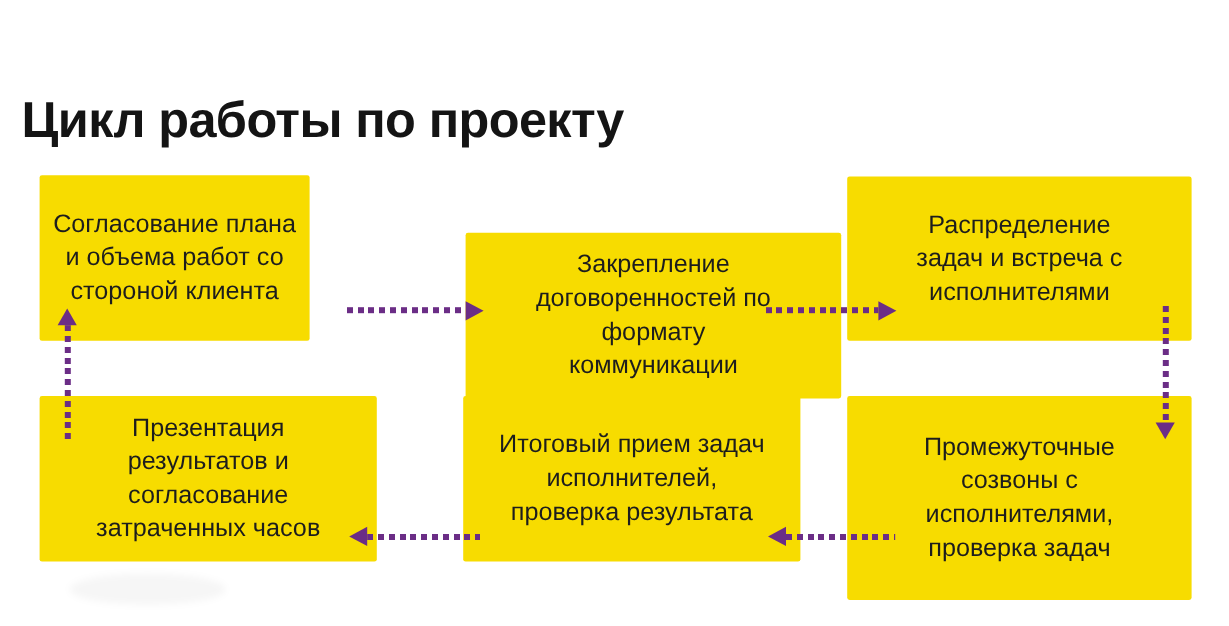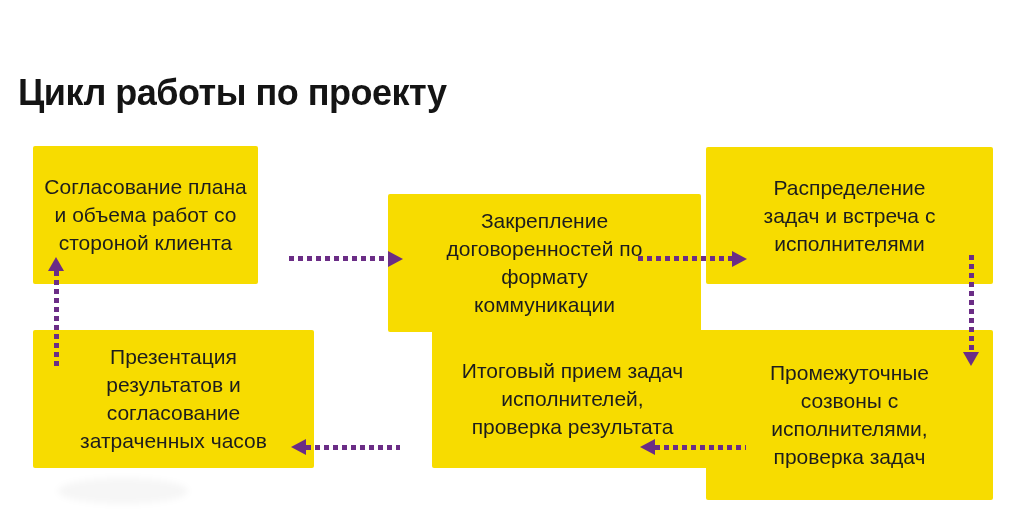--- a/index.html
+++ b/index.html
@@ -8,21 +8,21 @@
     width: 1024px;
     height: 522px;
     background: #ffffff;
     font-family: "Liberation Sans", sans-serif;
     overflow: hidden;
   }
   .page-title {
     position: absolute;
     left: 18px;
     top: 48px;
-    font-size: 36px;
+    font-size: 42px;
     font-weight: 700;
     letter-spacing: -0.5px;
     color: #141414;
     white-space: nowrap;
   }
   .step-box {
     position: absolute;
     background: #f7dc00;
     border-radius: 2px;
     display: flex;
@@ -35,21 +35,21 @@
     font-size: 21px;
     line-height: 28px;
     font-weight: 400;
     white-space: pre-line;
     padding: 0 8px;
   }
   .b1 { left: 33px;  top: 146px; width: 225px; height: 138px; }
   .b2 { left: 388px; top: 146px; width: 313px; height: 138px; margin-top: 48px; }
   .b3 { left: 706px; top: 147px; width: 287px; height: 137px; }
   .b4 { left: 33px;  top: 330px; width: 281px; height: 138px; }
-  .b5 { left: 386px; top: 330px; width: 281px; height: 138px; margin-left: 46px; }
+  .b5 { left: 386px; top: 330px; width: 281px; height: 138px; }
   .b6 { left: 706px; top: 330px; width: 287px; height: 170px; }
 
   .dots-h {
     position: absolute;
     height: 5px;
     background-image: repeating-linear-gradient(to right, #6b2d86 0 5px, transparent 5px 9px);
   }
   .dots-v {
     position: absolute;
     width: 5px;

